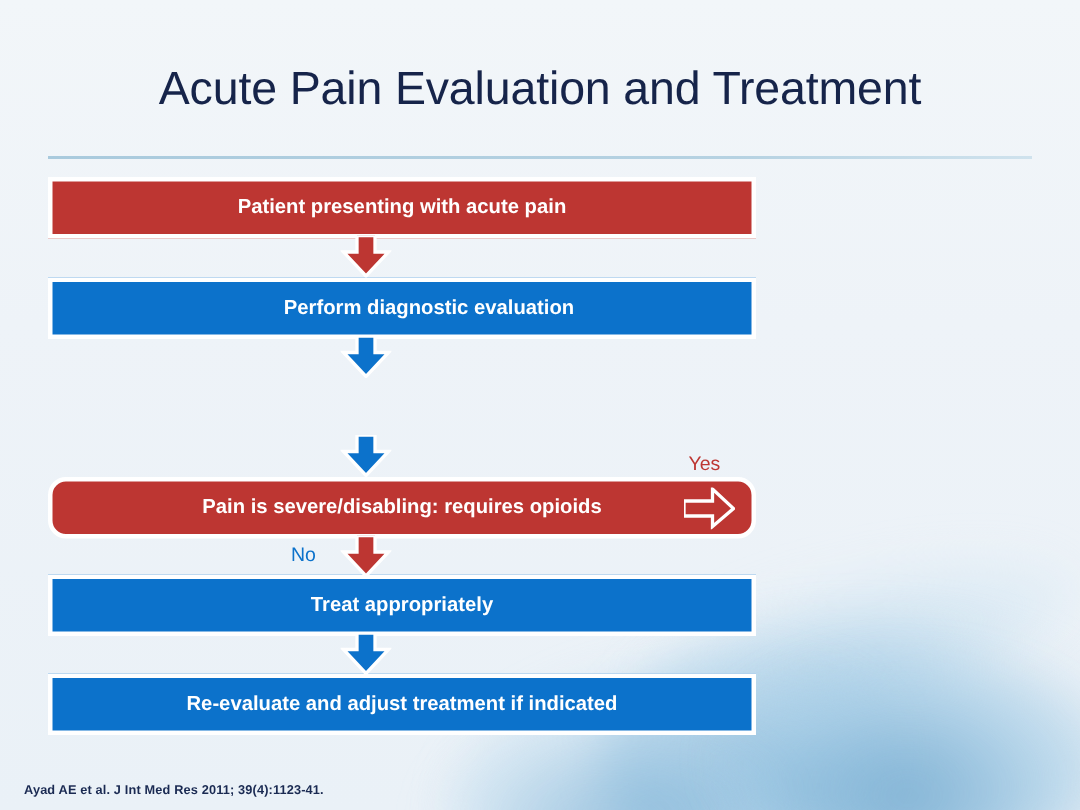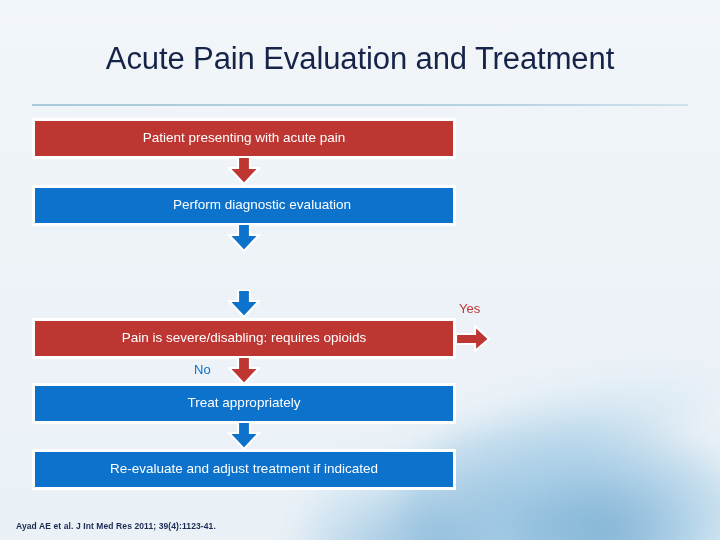--- a/index.html
+++ b/index.html
@@ -90,26 +90,26 @@
     font-size: 13.5px;
     font-weight: 400;
     border: 3px solid #ffffff;
     text-align: center;
     line-height: 1.1;
     white-space: nowrap;
   }
   .box.red  { background: #bd3632; }
   .box.blue { background: #0c72cb; }
 
-  .main-col { left: 32px; width: 424px; height: 41px; }
+  .main-col { left: 32px; width: 472px; height: 41px; font-weight: bold; }
 
   #box-1 { top: 118px; }
   #box-2 { top: 185px; padding-left: 36px; }
   #box-3 { top: 251px; }
-  #box-4 { top: 318px; }
+  #box-4 { top: 318px; border-radius: 12px; }
   #box-5 { top: 383px; }
   #box-6 { top: 449px; }
 
   #box-refer {
     left: 489px;
     top: 318px;
     width: 196px;
     height: 41px;
   }
 

